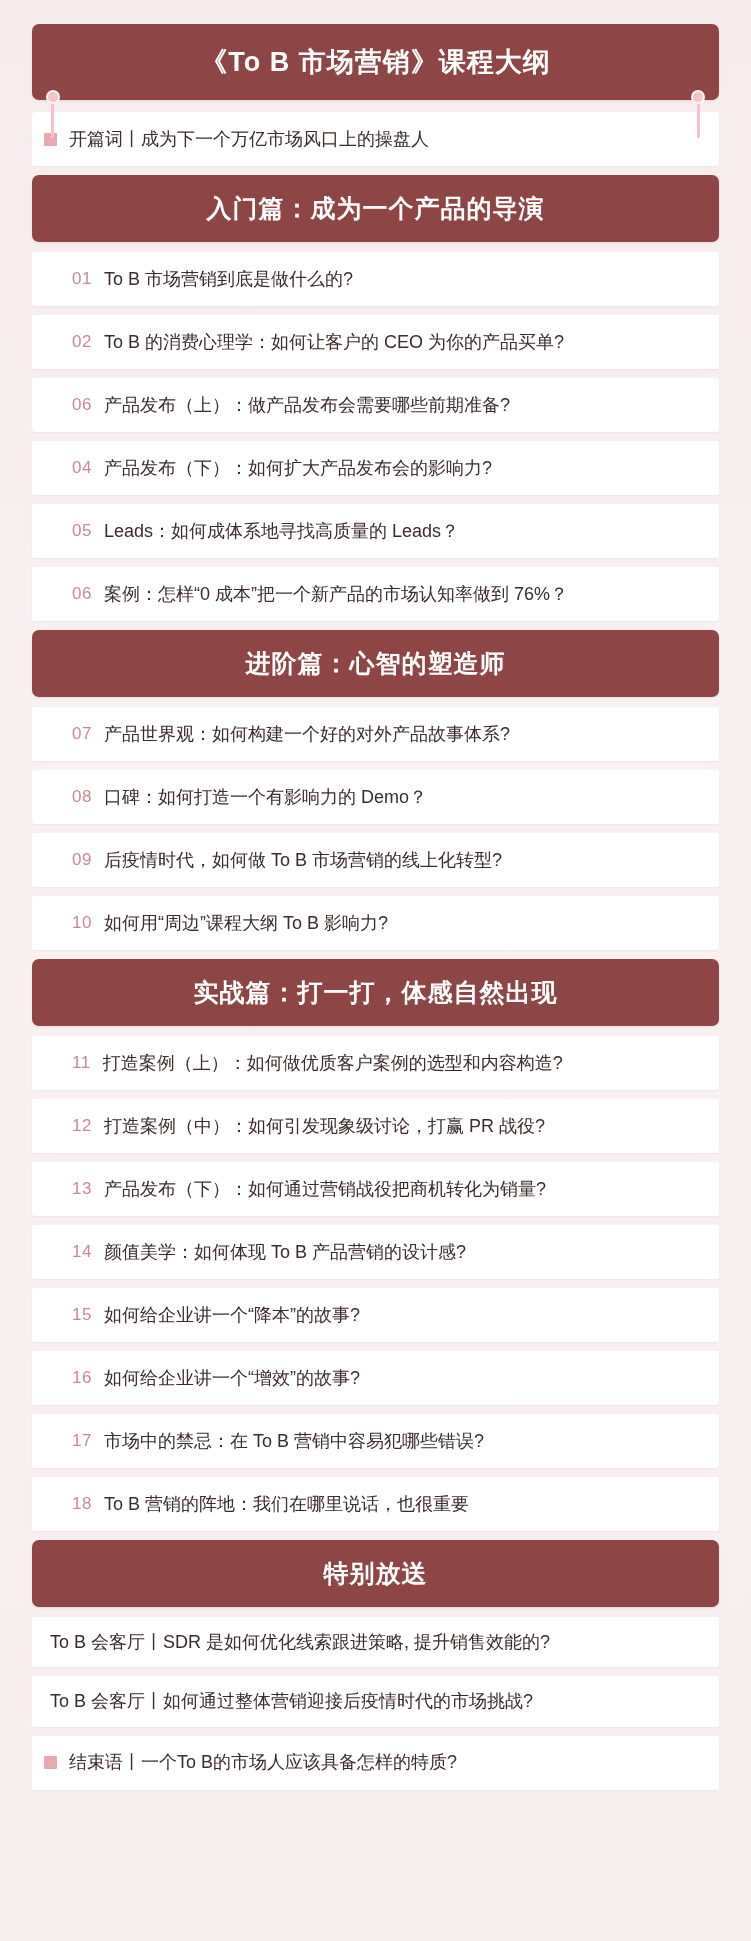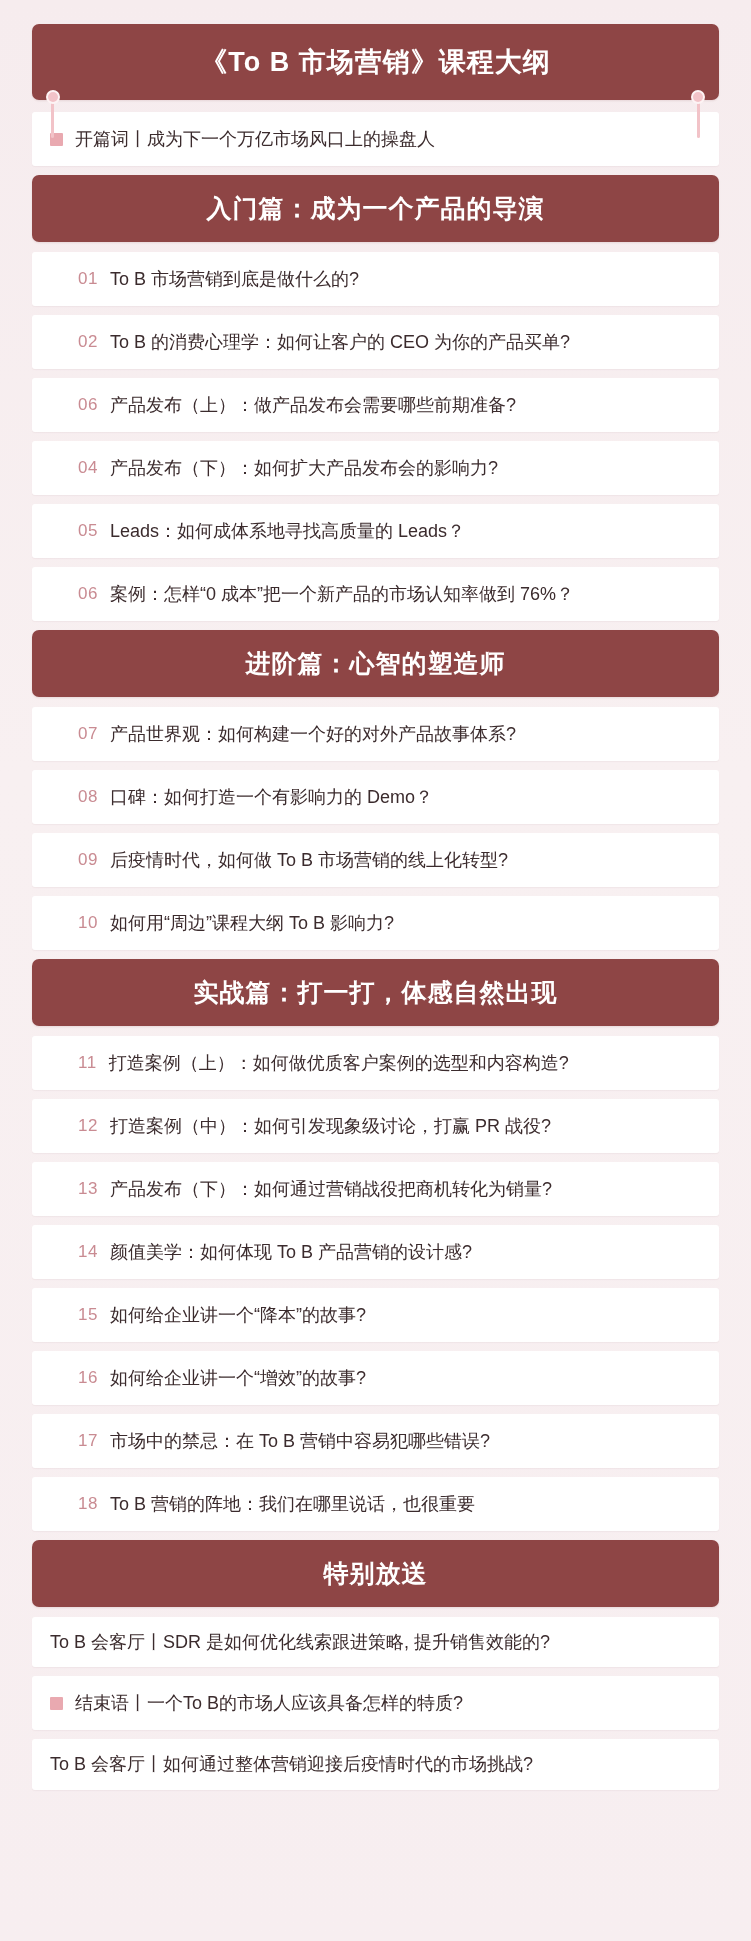--- a/index.html
+++ b/index.html
@@ -57,21 +57,21 @@
     box-shadow: 0 1px 2px rgba(120,60,60,0.12);
   }
   .band.title {
     font-size: 27px;
     padding: 20px 10px;
     margin-bottom: 12px;
   }
   .row {
     background: #ffffff;
     border-radius: 3px;
-    padding: 14px 18px;
+    padding: 14px 12px;
     margin-bottom: 9px;
     display: flex;
     align-items: center;
     gap: 12px;
     min-height: 54px;
     box-shadow: 0 1px 1px rgba(160,120,125,0.08);
   }
   .num {
     color: #c98b92;
     font-size: 17px;
@@ -188,21 +188,21 @@
   </div>
   <div class="row">
     <span class="num">18</span>
     <span class="txt">To B 营销的阵地：我们在哪里说话，也很重要</span>
   </div>
 
   <div class="band">特别放送</div>
   <div class="row special compact">
     <span class="txt">To B 会客厅丨SDR 是如何优化线索跟进策略, 提升销售效能的?</span>
   </div>
+  <div class="row special compact">
+    <span class="txt">To B 会客厅丨如何通过整体营销迎接后疫情时代的市场挑战?</span>
+  </div>
   <div class="row">
     <span class="sq"></span>
     <span class="txt">结束语丨一个To B的市场人应该具备怎样的特质?</span>
   </div>
-  <div class="row special compact">
-    <span class="txt">To B 会客厅丨如何通过整体营销迎接后疫情时代的市场挑战?</span>
-  </div>
 
 </div>
 
 </body></html>

